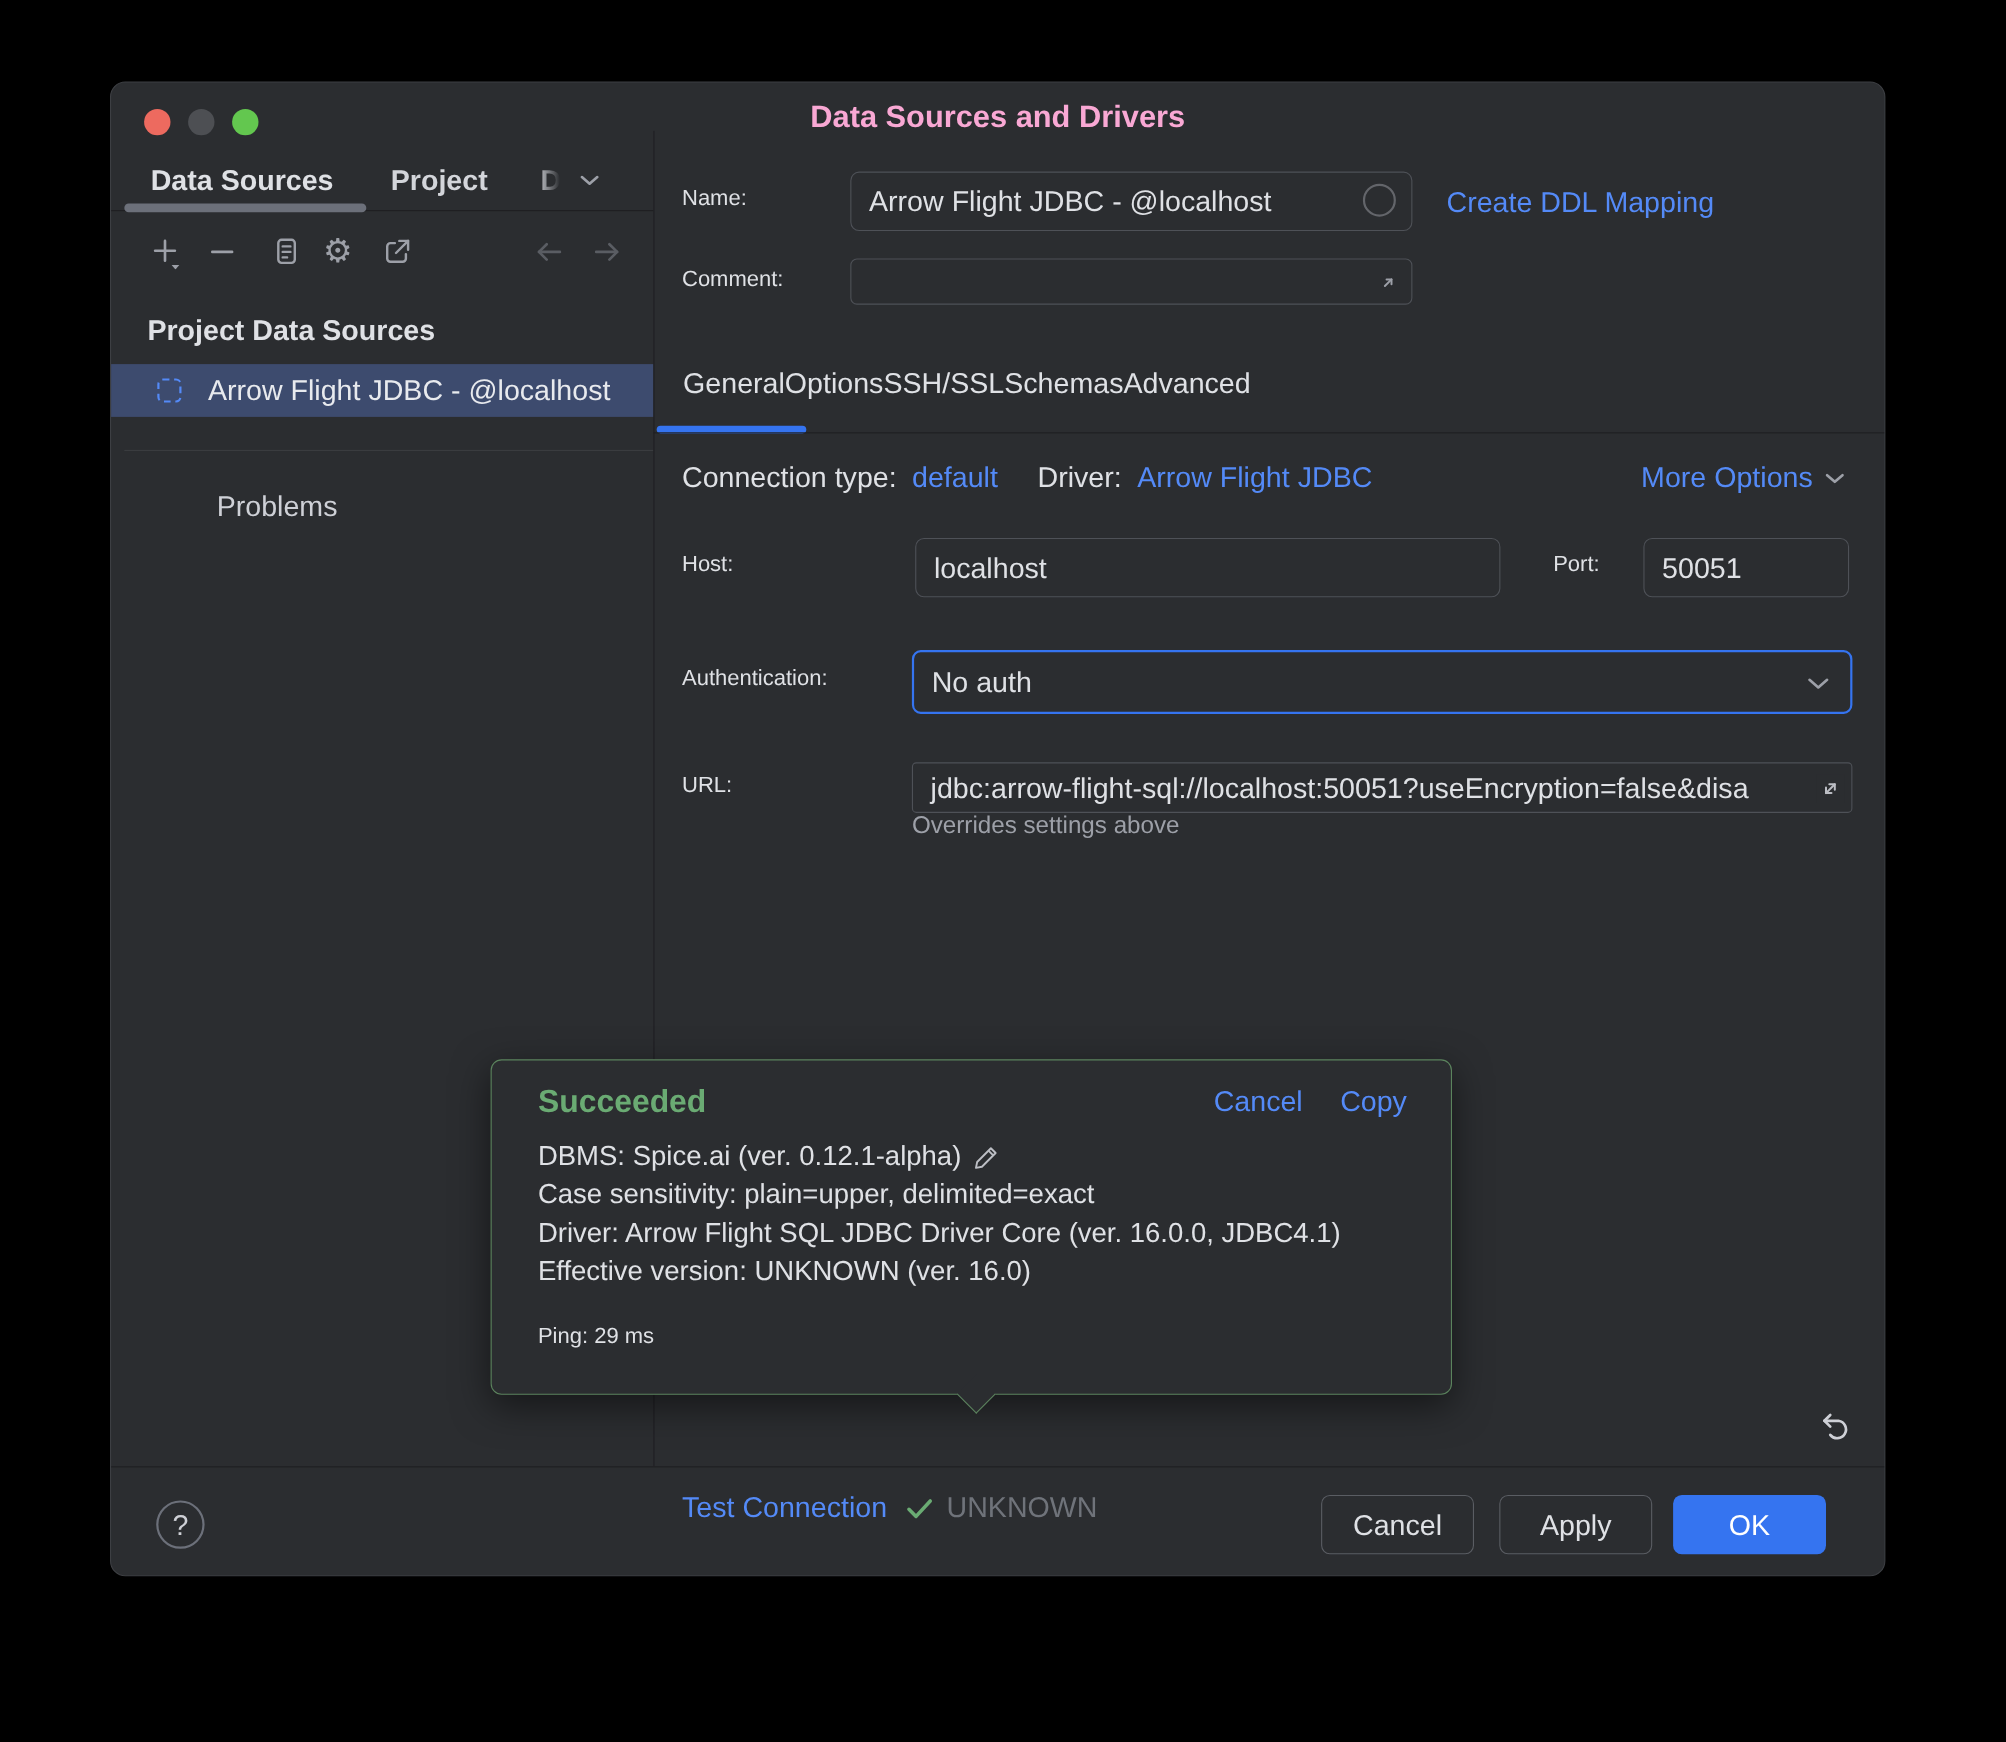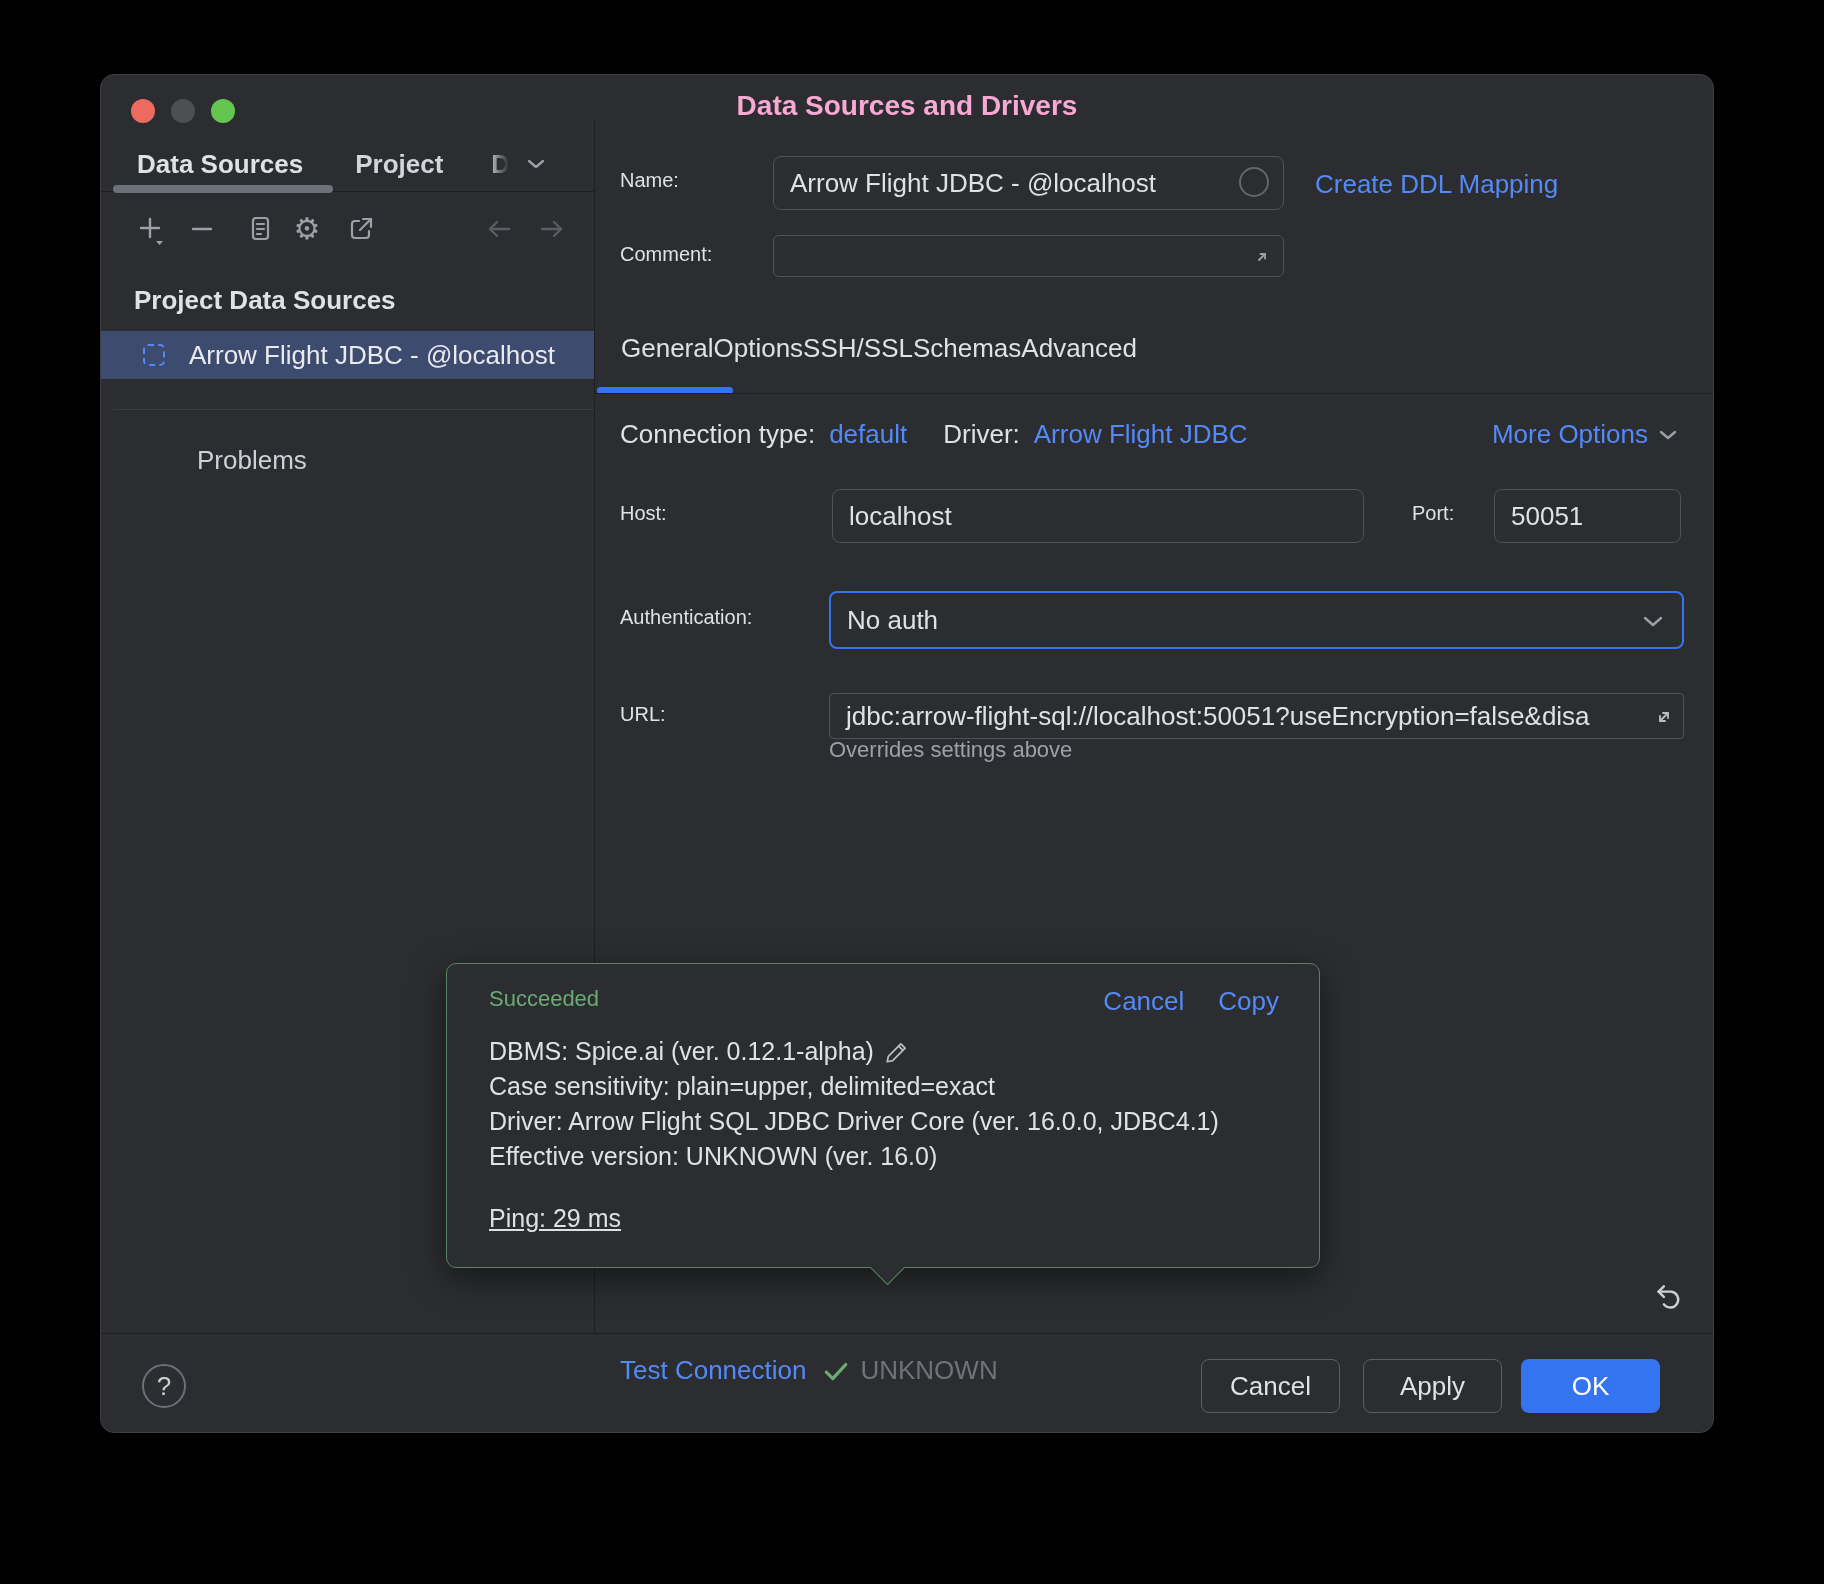--- a/index.html
+++ b/index.html
@@ -43,25 +43,25 @@
   .ftab-underline{position:absolute;left:496px;top:312px;width:136px;height:7px;border-radius:4px;background:#3574F0;}
   .ftabs-line{position:absolute;left:493px;top:318px;width:1119px;height:1px;background:#1E1F22;}
   .conn-row{position:absolute;left:519px;top:344px;display:flex;align-items:center;font-size:26px;}
   .more{position:absolute;right:35px;top:344px;display:flex;align-items:center;gap:10px;}
   .hint{position:absolute;left:728px;top:662px;font-size:22px;color:#9DA0A8;}
   
   .popup{position:absolute;left:345px;top:888px;width:872px;height:303px;background:#2B2D30;
          border:1px solid #5B835D;border-radius:10px;box-shadow:0 10px 34px rgba(0,0,0,.5);}
   .popup .tail{position:absolute;left:428px;bottom:-13px;width:24px;height:24px;background:#2B2D30;
          border-right:1px solid #5B835D;border-bottom:1px solid #5B835D;transform:rotate(45deg);}
-  .pstatus{position:absolute;left:42px;top:22px;font-size:22px;font-weight:normal;color:#6AAB73;}
+  .pstatus{position:absolute;left:42px;top:22px;font-size:29px;font-weight:bold;color:#6AAB73;}
   .pactions{position:absolute;right:40px;top:22px;display:flex;gap:34px;font-size:26px;}
   .plines{position:absolute;left:42px;top:70px;font-size:25px;line-height:35px;color:#DFE1E5;white-space:nowrap;}
   .pline0{display:flex;align-items:center;gap:10px;}
-  .pping{position:absolute;left:42px;top:240px;font-size:25px;color:#DFE1E5;text-decoration:underline;}
+  .pping{position:absolute;left:42px;top:240px;font-size:20px;color:#DFE1E5;}
   
   .test-row{position:absolute;left:519px;top:1280px;display:flex;align-items:center;font-size:26px;}
   .footer-sep{position:absolute;left:0;top:1258px;width:1612px;height:1px;background:#1E1F22;}
   .help{position:absolute;left:41px;top:1289px;width:44px;height:44px;border:2px solid #6C707A;
         border-radius:50%;box-sizing:border-box;display:flex;align-items:center;justify-content:center;
         font-size:26px;color:#CED0D6;}
   .btn{position:absolute;top:1284px;width:139px;height:54px;border-radius:8px;box-sizing:border-box;
        display:flex;align-items:center;justify-content:center;font-size:26px;}
   .btn.ghost{border:1px solid #5A5D63;color:#DFE1E5;background:transparent;}
   .btn.primary{background:#3574F0;color:#FFFFFF;}

